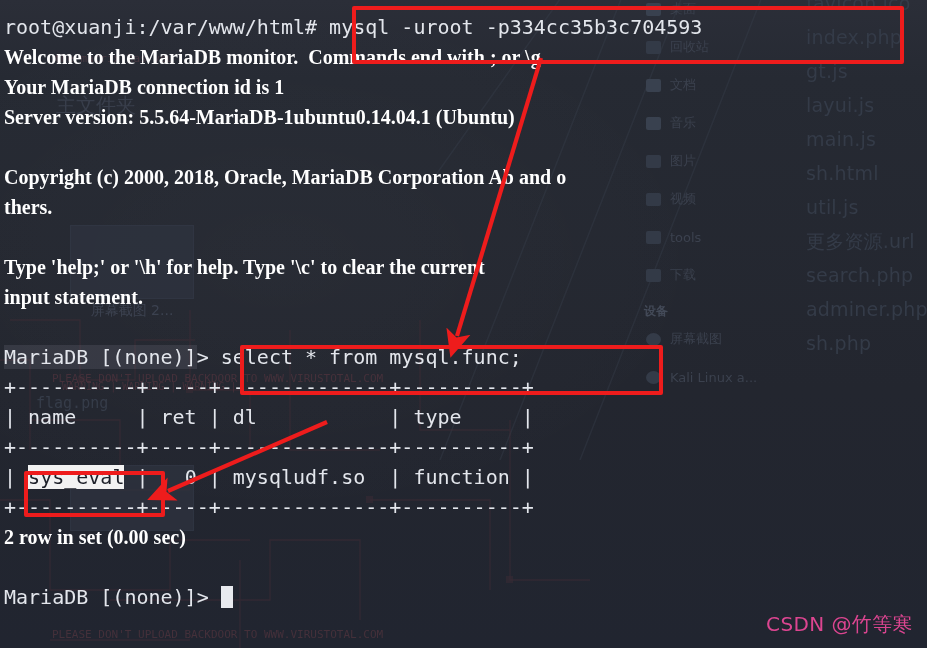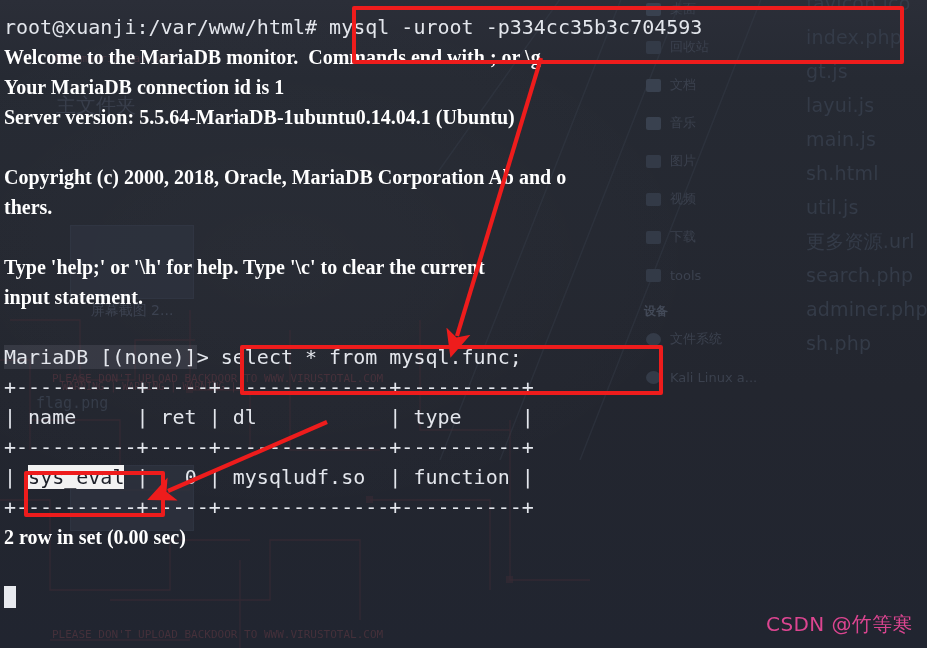--- a/index.html
+++ b/index.html
@@ -172,30 +172,30 @@
     <div class="fm-row">
       <span class="fm-sq"></span>
       <span>图片</span>
     </div>
     <div class="fm-row">
       <span class="fm-sq"></span>
       <span>视频</span>
     </div>
     <div class="fm-row">
       <span class="fm-sq"></span>
+      <span>tools</span>
+    </div>
+    <div class="fm-row">
+      <span class="fm-sq"></span>
       <span>下载</span>
     </div>
-    <div class="fm-row">
-      <span class="fm-sq"></span>
-      <span>tools</span>
-    </div>
     <div class="fm-hdr">设备</div>
     <div class="fm-row">
       <span class="fm-sq round"></span>
-      <span>文件系统</span>
+      <span>屏幕截图</span>
     </div>
     <div class="fm-row">
       <span class="fm-sq round"></span>
       <span>Kali Linux a...</span>
     </div>
   </div>
 
   <div class="fm-files">
     <div>favicon.ico</div>
     <div>index.php</div>
@@ -230,21 +230,21 @@
   <div class="tline r">| name     | ret | dl           | type     |</div>
   <div class="tline r">+----------+-----+--------------+----------+</div>
 
   <div class="tline r"><span>| </span><span class="sel">sys_eval</span><span> |   0 | mysqludf.so  | function |</span></div>
 
   <div class="tline r">+----------+-----+--------------+----------+</div>
 
   <div class="tline b">2 row in set (0.00 sec)</div>
   <div class="tline b"> </div>
 
-  <div class="tline r"><span class="cursor"></span></div>
+  <div class="tline r"><span>MariaDB [(none)]&gt; </span><span class="cursor"></span></div>
 </div>
 
 <div id="annotations">
   <div class="abox" style="left:352px; top:6px; width:552px; height:58px;"></div>
   <div class="abox" style="left:240px; top:345px; width:423px; height:50px;"></div>
   <div class="abox" style="left:24px; top:471px; width:141px; height:46px;"></div>
 
   <svg width="927" height="648" style="position:absolute;inset:0;">
     <defs>
       <marker id="ah" markerWidth="7" markerHeight="7" refX="1.2" refY="3.2" orient="auto" markerUnits="strokeWidth">

